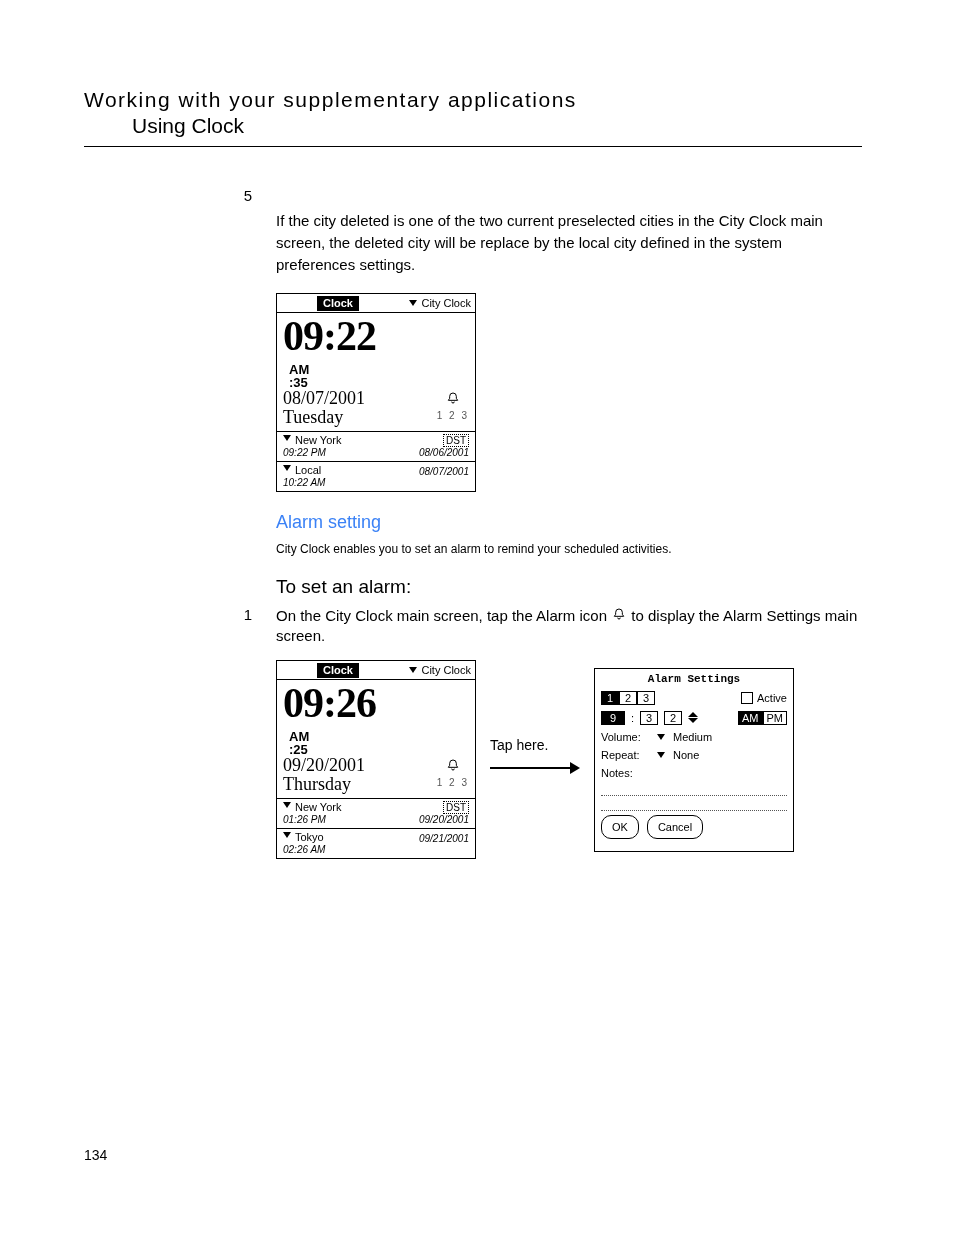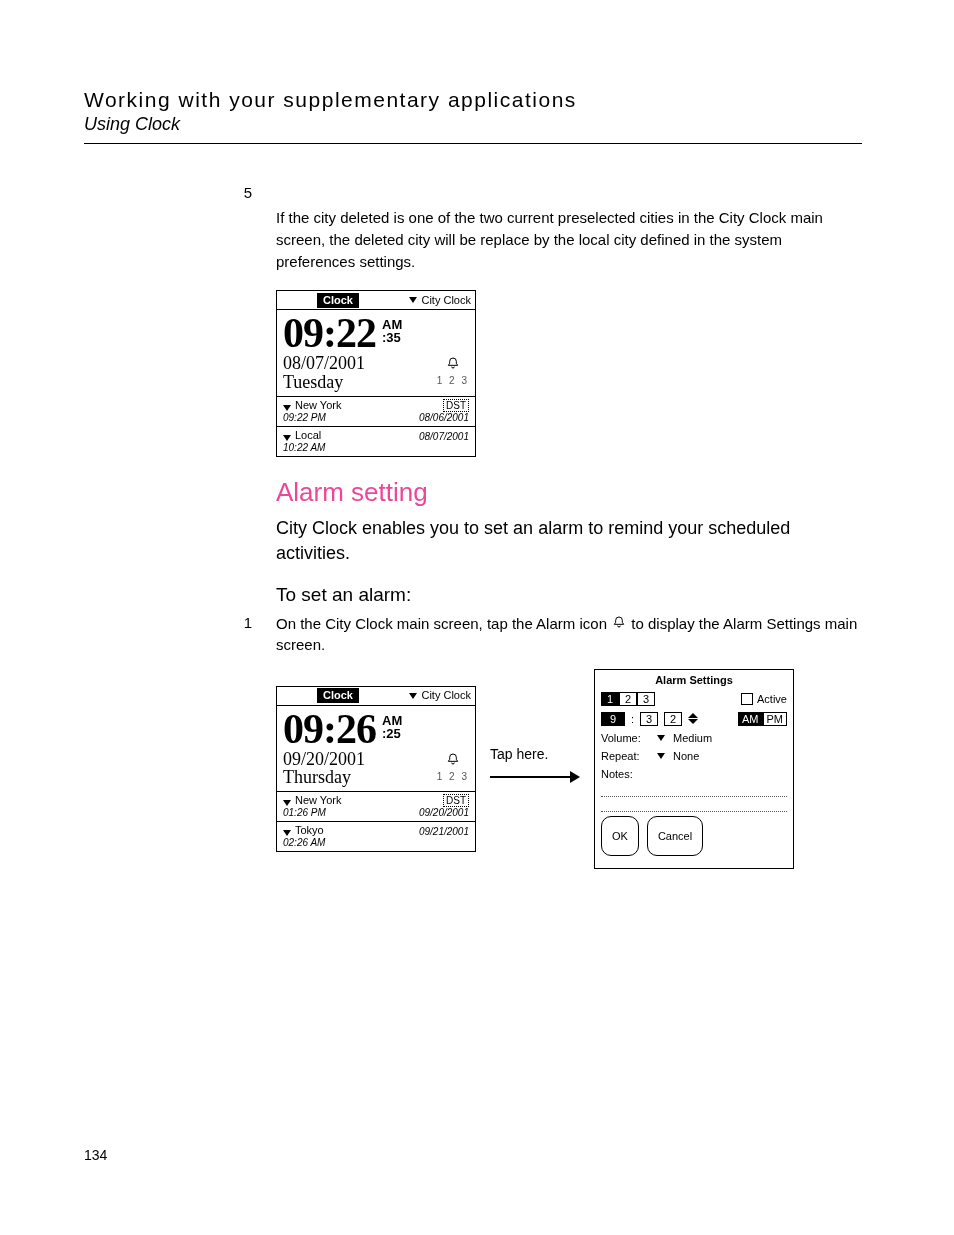--- a/index.html
+++ b/index.html
@@ -1,67 +1,67 @@
 <!DOCTYPE html>
 <html><head>
 <meta charset="utf-8">
 <style>
   html,body{margin:0;padding:0;background:#fff;}
   body{width:954px;height:1235px;position:relative;
        font-family:"Segoe UI",Arial,sans-serif;color:#000;}
   .page{padding:88px 92px 0 84px;}
   .hdr-title{font-size:21px;letter-spacing:1.5px;}
-  .hdr-sub{font-size:18px;font-style:italic;margin-top:2px;}
+  .hdr-sub{font-size:21px;margin-top:2px;margin-left:48px;}
   .hdr-rule{border:none;border-top:1.5px solid #000;margin:8px 0 40px 0;}
   .step-row{display:flex;margin-bottom:6px;}
   .step-num{width:168px;text-align:right;padding-right:24px;font-size:15px;flex:none;}
   .step-body{flex:1;font-size:15px;line-height:1.35;}
   .step-bold{font-weight:600;}
   .indent-body{margin-left:192px;font-size:15px;line-height:1.45;margin-bottom:18px;max-width:620px;}
-  .h2{font-size:26px;margin:16px 0 8px 192px;color:#ec4899;}
+  .h2{font-size:18px;margin:16px 0 8px 192px;color:#3b82f6;}
   .h3{font-size:19px;margin:18px 0 8px 192px;}
-  .para{margin:0 0 16px 192px;font-size:18px;max-width:620px;line-height:1.4;}
+  .para{margin:0 0 16px 192px;font-size:12px;max-width:620px;line-height:1.4;}
   .inline-icon{display:inline-block;vertical-align:-2px;}
   .pagenum{position:absolute;left:84px;bottom:72px;font-size:14px;}
 
   
   .palm{border:1.5px solid #000;width:200px;background:#fff;
         font-family:Arial,sans-serif;font-size:11px;line-height:1;
         box-sizing:border-box;}
   .palm .titlebar{display:flex;justify-content:space-between;align-items:center;
         height:18px;border-bottom:1px solid #000;padding-left:40px;}
   .palm .titlebar .left{background:#000;color:#fff;padding:2px 6px;font-weight:bold;}
   .palm .titlebar .right{padding:2px 4px;display:flex;align-items:center;gap:2px;}
-  .palm .bigclock{display:flex;align-items:flex-start;padding:2px 6px 0 6px;}
+  .palm .bigclock{display:flex;align-items:flex-start;padding:2px 6px 0 6px;flex-direction:column;}
   .palm .bigtime{font-family:Georgia,"Times New Roman",serif;font-weight:bold;font-size:42px;letter-spacing:-1px;}
   .palm .ampm{display:flex;flex-direction:column;font-weight:bold;font-size:13px;margin-left:6px;margin-top:6px;line-height:1;}
   .palm .dateblock{padding:0 6px 4px 6px;display:flex;justify-content:space-between;align-items:flex-start;}
   .palm .dateleft{font-family:Georgia,"Times New Roman",serif;font-size:18px;line-height:1.05;}
   .palm .alarmcell{text-align:center;font-size:10px;color:#555;}
   .palm .alarmcell .num{letter-spacing:2px;}
   .palm .cityrow{border-top:1px solid #000;padding:3px 6px;display:flex;justify-content:space-between;align-items:flex-start;}
-  .palm .cityrow .cname{display:flex;align-items:flex-end;gap:2px;}
+  .palm .cityrow .cname{display:flex;align-items:flex-start;gap:2px;}
   .palm .cityrow .sub{font-size:10px;display:block;margin-top:2px;font-style:italic;}
   .palm .dst{border:1px dotted #000;padding:0 2px;font-size:10px;}
   .tri{display:inline-block;width:0;height:0;border-left:4px solid transparent;border-right:4px solid transparent;border-top:6px solid #000;margin-right:2px;}
 
   
   .alarmpanel{border:1.5px solid #000;width:200px;background:#fff;padding:4px 6px 6px 6px;
       font-family:Arial,sans-serif;font-size:11px;box-sizing:border-box;}
-  .alarmpanel .aptitle{text-align:center;font-weight:bold;margin-bottom:6px;}
+  .alarmpanel .aptitle{text-align:center;font-weight:bold;margin-bottom:6px;font-family:Liberation Mono, monospace;}
   .aprow{display:flex;align-items:center;margin-bottom:6px;gap:6px;}
   .apbox{border:1px solid #000;padding:0 3px;font-size:11px;display:inline-block;min-width:10px;text-align:center;}
   .apbox.filled{background:#000;color:#fff;}
   .apcheckbox{width:10px;height:10px;border:1px solid #000;display:inline-block;}
   .aplabel{width:50px;}
   .updown{display:inline-flex;flex-direction:column;line-height:0;}
   .updown .u{width:0;height:0;border-left:5px solid transparent;border-right:5px solid transparent;border-bottom:5px solid #000;margin-bottom:1px;}
   .updown .d{width:0;height:0;border-left:5px solid transparent;border-right:5px solid transparent;border-top:5px solid #000;}
   .underline{border-bottom:1px dotted #555;height:10px;margin-bottom:4px;}
-  .pillbtn{border:1px solid #000;border-radius:10px;padding:13px 10px;font-size:11px;background:#fff;}
+  .pillbtn{border:1px solid #000;border-radius:10px;padding:5px 10px;font-size:11px;background:#fff;}
 
   .fig-row{display:flex;align-items:center;gap:14px;margin-left:192px;margin-bottom:20px;}
   .arrow-svg{flex:none;}
   .taplabel{font-size:14px;}
 
   
   .bell{display:inline-block;width:16px;}
 </style>
 </head>
 <body>

